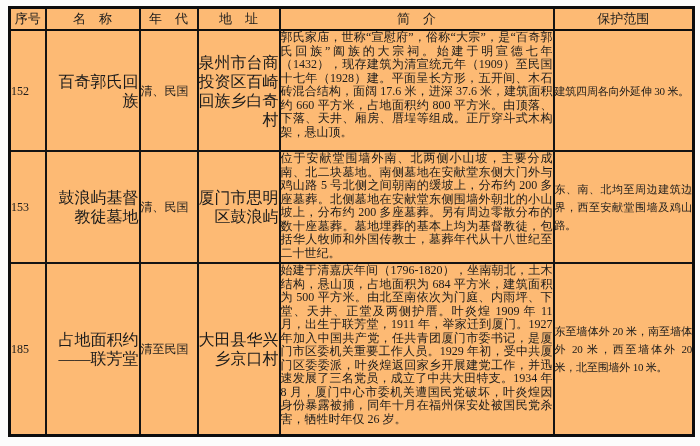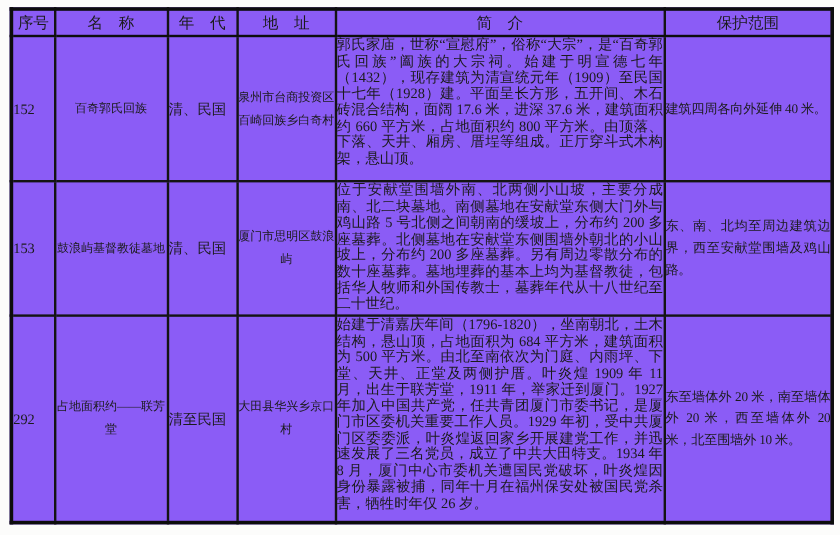--- a/index.html
+++ b/index.html
@@ -10,21 +10,21 @@
     height: 446px;
     overflow: hidden;
     font-family: "Liberation Serif", "DejaVu Serif", serif;
     color: #1b1b1b;
   }
   .doc-table {
     border-collapse: collapse;
     table-layout: fixed;
     width: 684px;
     margin: 6px 0 3px 8px;
-    background: #8b5cf6;
+    background: #fdba74;
     border: 3px solid #0d0d0d;
     font-family: Liberation Serif, serif;
   }
   .doc-table th, .doc-table td {
     border: 2px solid #141414;
     padding: 0;
     overflow: hidden;
   }
   col.c-id   { width: 36px; }
   col.c-name { width: 94px; }
@@ -40,23 +40,23 @@
     text-align: center;
     vertical-align: middle;
     border-bottom: 2px solid #0d0d0d;
   }
   .cell-center {
     vertical-align: middle;
     font-size: 12px;
     line-height: 18px;
   }
   .cell-name, .cell-addr {
-    text-align: center;
+    text-align: right;
     vertical-align: middle;
-    font-size: 10px;
+    font-size: 16px;
     line-height: 19px;
     padding: 0 4px;
   }
   .cell-desc {
     text-align: justify;
     text-align-last: left;
     vertical-align: top;
     font-size: 12px;
     line-height: 13.5px;
     padding: 2px 4px;
@@ -96,32 +96,32 @@
       <th>保护范围</th>
     </tr>
   </thead>
   <tbody>
     <tr class="row-h1">
       <td class="cell-center">152</td>
       <td class="cell-name">百奇郭氏回族</td>
       <td class="cell-center">清、民国</td>
       <td class="cell-addr">泉州市台商投资区百崎回族乡白奇村</td>
       <td class="cell-desc">郭氏家庙，世称“宣慰府”，俗称“大宗”，是“百奇郭氏回族”阖族的大宗祠。始建于明宣德七年（1432），现存建筑为清宣统元年（1909）至民国十七年（1928）建。平面呈长方形，五开间、木石砖混合结构，面阔 17.6 米，进深 37.6 米，建筑面积约 660 平方米，占地面积约 800 平方米。由顶落、下落、天井、厢房、厝埕等组成。正厅穿斗式木构架，悬山顶。</td>
-      <td class="cell-prot">建筑四周各向外延伸 40 米。</td>
+      <td class="cell-prot">建筑四周各向外延伸 30 米。</td>
     </tr>
     <tr class="row-h2">
       <td class="cell-center">153</td>
       <td class="cell-name">鼓浪屿基督教徒墓地</td>
       <td class="cell-center">清、民国</td>
       <td class="cell-addr">厦门市思明区鼓浪屿</td>
       <td class="cell-desc">位于安献堂围墙外南、北两侧小山坡，主要分成南、北二块墓地。南侧墓地在安献堂东侧大门外与鸡山路 5 号北侧之间朝南的缓坡上，分布约 200 多座墓葬。北侧墓地在安献堂东侧围墙外朝北的小山坡上，分布约 200 多座墓葬。另有周边零散分布的数十座墓葬。墓地埋葬的基本上均为基督教徒，包括华人牧师和外国传教士，墓葬年代从十八世纪至二十世纪。</td>
       <td class="cell-prot">东、南、北均至周边建筑边界，西至安献堂围墙及鸡山路。</td>
     </tr>
     <tr class="row-h3">
-      <td class="cell-center">292</td>
+      <td class="cell-center">185</td>
       <td class="cell-name">占地面积约——联芳堂</td>
       <td class="cell-center">清至民国</td>
       <td class="cell-addr">大田县华兴乡京口村</td>
       <td class="cell-desc">始建于清嘉庆年间（1796-1820），坐南朝北，土木结构，悬山顶，占地面积为 684 平方米，建筑面积为 500 平方米。由北至南依次为门庭、内雨坪、下堂、天井、正堂及两侧护厝。叶炎煌 1909 年 11 月，出生于联芳堂，1911 年，举家迁到厦门。1927 年加入中国共产党，任共青团厦门市委书记，是厦门市区委机关重要工作人员。1929 年初，受中共厦门区委委派，叶炎煌返回家乡开展建党工作，并迅速发展了三名党员，成立了中共大田特支。1934 年 8 月，厦门中心市委机关遭国民党破坏，叶炎煌因身份暴露被捕，同年十月在福州保安处被国民党杀害，牺牲时年仅 26 岁。</td>
       <td class="cell-prot">东至墙体外 20 米，南至墙体外 20 米，西至墙体外 20 米，北至围墙外 10 米。</td>
     </tr>
   </tbody>
 </table>
 
 </body></html>

